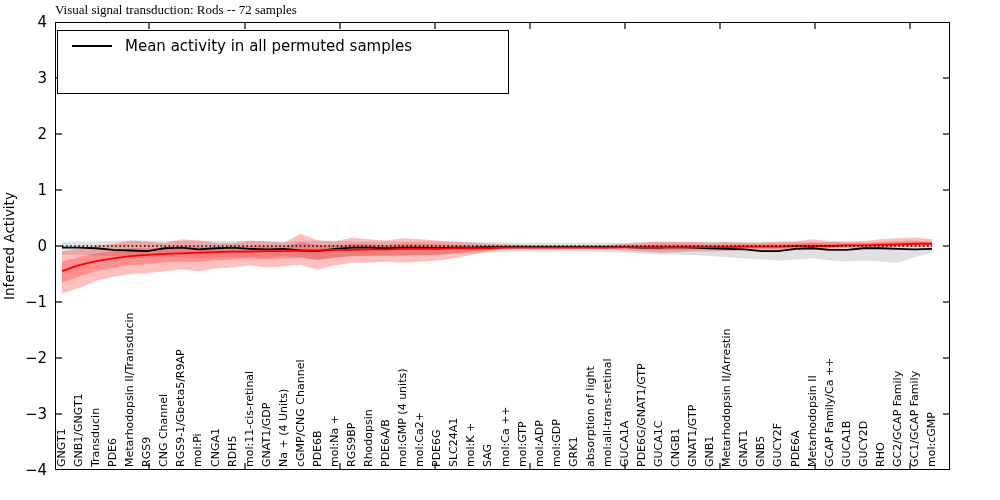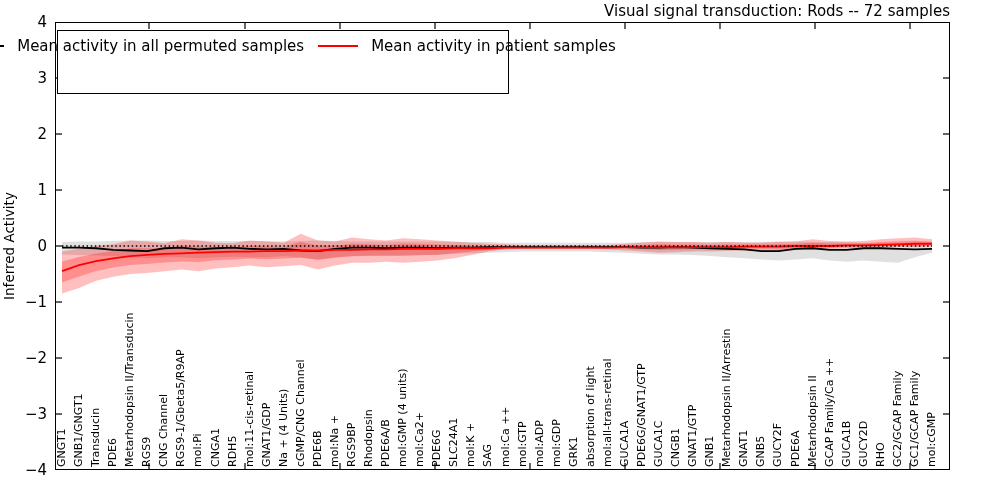--- a/index.html
+++ b/index.html
@@ -1,29 +1,29 @@
 <!DOCTYPE html>
 <html><head>
 <meta charset="utf-8">
 <style>
   html,body { margin:0; padding:0; background:#ffffff; }
   .figure {
     position:relative; width:1000px; height:500px; background:#ffffff;
     font-family:"DejaVu Sans", sans-serif; color:#000; overflow:hidden;
   }
-  .title   { position:absolute; left:55px; top:2px; width:895px; text-align:right; font-size:15px; }
+  .title   { position:absolute; left:55px; top:2px; width:895px; text-align:left; font-size:13px;font-family:Liberation Serif, serif; }
   .xlabel  { position:absolute; left:55px; top:478px; width:895px; text-align:center; font-size:13.5px; }
   .ylabel  { position:absolute; left:9px; top:246px; transform:translate(-50%,-50%) rotate(-90deg); font-size:13.5px; white-space:nowrap; }
   svg.plot { position:absolute; left:55px; top:22px; }
   .ytick   { position:absolute; left:0; width:47px; text-align:right; font-size:15px; line-height:18px; }
   .xcat    { position:absolute; font-size:11px; line-height:12px; white-space:nowrap;
              transform-origin:0 0; transform:rotate(-90deg); }
   .legend  { position:absolute; left:57px; top:30px; width:452px; height:64px;
              border:1.6px solid #000; background:#fff; box-sizing:border-box;
-             display:flex; flex-direction:row; justify-content:center; }
+             display:flex; flex-direction:column; }
   .legend-row  { display:flex; align-items:center; height:30px; padding-left:14px; }
   .legend-line { width:40px; height:0; border-top:2px solid #000; margin-right:13px; flex:0 0 auto; }
   .legend-label{ font-size:15px; white-space:nowrap; }
 </style>
 </head>
 <body>
 
 <div class="figure">
   <div class="title">Visual signal transduction: Rods -- 72 samples</div>
   <div class="ylabel">Inferred Activity</div>
@@ -138,18 +138,14 @@
       <div class="xcat" style="left: 891.882px; top: 467px;">GC2/GCAP Family</div>
       <div class="xcat" style="left: 908.941px; top: 467px;">GC1/GCAP Family</div>
       <div class="xcat" style="left: 926px; top: 467px;">mol:cGMP</div>
     </div>
 
   <div class="legend">
     <div class="legend-row">
       <span class="legend-line" style="border-top-color: rgb(0, 0, 0);"></span>
       <span class="legend-label">Mean activity in all permuted samples</span>
     </div>
-    <div class="legend-row">
-      <span class="legend-line" style="border-top-color: rgb(255, 0, 0);"></span>
-      <span class="legend-label">Mean activity in patient samples</span>
-    </div>
   </div>
 </div>
 
 </body></html>

